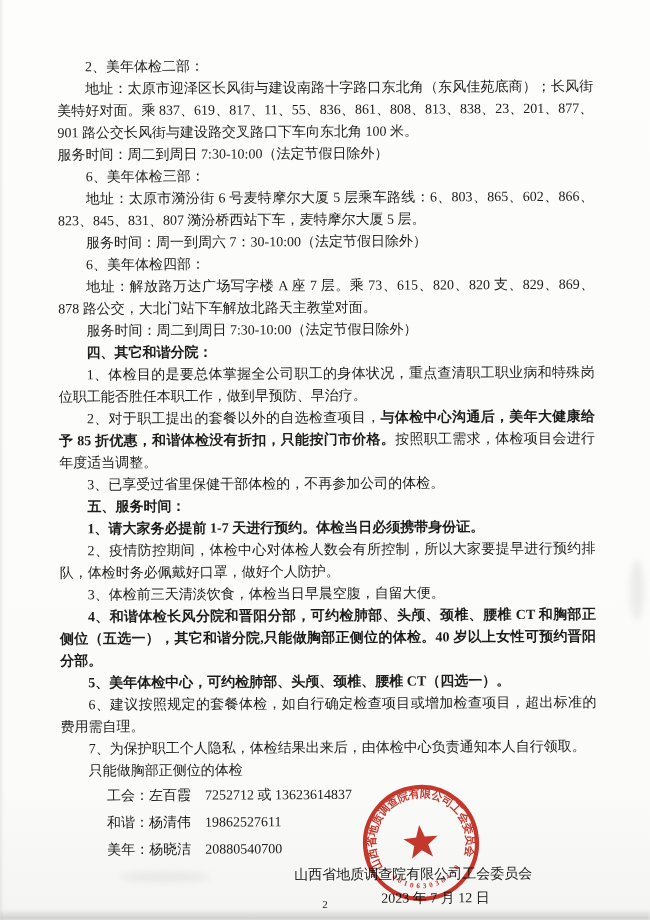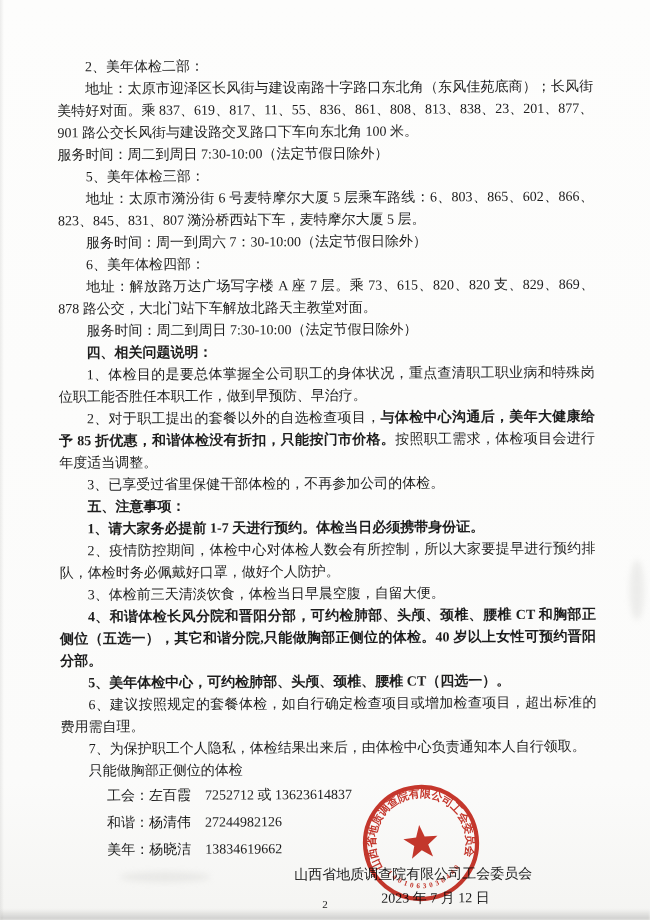--- a/index.html
+++ b/index.html
@@ -48,42 +48,42 @@
 </head>
 <body>
 
 <div class="screen">
   <div class="paper">
 
     <div class="content">
         <p class="para body indent"><span class="run">2、美年体检二部：</span></p>
         <p class="para body indent"><span class="run">地址：太原市迎泽区长风街与建设南路十字路口东北角（东风佳苑底商）；长风街美特好对面。乘 837、619、817、11、55、836、861、808、813、838、23、201、877、901 路公交长风街与建设路交叉路口下车向东北角 100 米。</span></p>
         <p class="para body"><span class="run">服务时间：周二到周日 7:30-10:00（法定节假日除外）</span></p>
-        <p class="para body indent"><span class="run">5、美年体检三部：</span></p>
+        <p class="para body indent"><span class="run">6、美年体检三部：</span></p>
         <p class="para body indent"><span class="run">地址：太原市漪汾街 6 号麦特摩尔大厦 5 层乘车路线：6、803、865、602、866、823、845、831、807 漪汾桥西站下车，麦特摩尔大厦 5 层。</span></p>
         <p class="para body indent"><span class="run">服务时间：周一到周六 7：30-10:00（法定节假日除外）</span></p>
         <p class="para body indent"><span class="run">6、美年体检四部：</span></p>
         <p class="para body indent"><span class="run">地址：解放路万达广场写字楼 A 座 7 层。乘 73、615、820、820 支、829、869、878 路公交，大北门站下车解放北路天主教堂对面。</span></p>
         <p class="para body indent"><span class="run">服务时间：周二到周日 7:30-10:00（法定节假日除外）</span></p>
-        <p class="para body indent"><span class="run bold">四、相关问题说明：</span></p>
+        <p class="para body indent"><span class="run bold">四、其它和谐分院：</span></p>
         <p class="para body indent"><span class="run">1、体检目的是要总体掌握全公司职工的身体状况，重点查清职工职业病和特殊岗位职工能否胜任本职工作，做到早预防、早治疗。</span></p>
         <p class="para body indent"><span class="run">2、对于职工提出的套餐以外的自选检查项目，</span><span class="run bold">与体检中心沟通后，美年大健康给予 85 折优惠，和谐体检没有折扣，只能按门市价格。</span><span class="run">按照职工需求，体检项目会进行年度适当调整。</span></p>
         <p class="para body indent"><span class="run">3、已享受过省里保健干部体检的，不再参加公司的体检。</span></p>
-        <p class="para body indent"><span class="run bold">五、注意事项：</span></p>
+        <p class="para body indent"><span class="run bold">五、服务时间：</span></p>
         <p class="para body indent"><span class="run bold">1、请大家务必提前 1-7 天进行预约。体检当日必须携带身份证。</span></p>
         <p class="para body indent"><span class="run">2、疫情防控期间，体检中心对体检人数会有所控制，所以大家要提早进行预约排队，体检时务必佩戴好口罩，做好个人防护。</span></p>
         <p class="para body indent"><span class="run">3、体检前三天清淡饮食，体检当日早晨空腹，自留大便。</span></p>
         <p class="para body indent"><span class="run bold">4、和谐体检长风分院和晋阳分部，可约检肺部、头颅、颈椎、腰椎 CT 和胸部正侧位（五选一），其它和谐分院,只能做胸部正侧位的体检。40 岁以上女性可预约晋阳分部。</span></p>
         <p class="para body indent"><span class="run bold">5、美年体检中心，可约检肺部、头颅、颈椎、腰椎 CT（四选一）。</span></p>
         <p class="para body indent"><span class="run">6、建议按照规定的套餐体检，如自行确定检查项目或增加检查项目，超出标准的费用需自理。</span></p>
         <p class="para body indent"><span class="run">7、为保护职工个人隐私，体检结果出来后，由体检中心负责通知本人自行领取。</span></p>
         <p class="para body indent"><span class="run">只能做胸部正侧位的体检</span></p>
         <p class="para contact"><span class="run">工会：左百霞　7252712 或 13623614837</span></p>
-        <p class="para contact"><span class="run">和谐：杨清伟　27244982126</span></p>
-        <p class="para contact"><span class="run">美年：杨晓洁　13834619662</span></p>
+        <p class="para contact"><span class="run">和谐：杨清伟　19862527611</span></p>
+        <p class="para contact"><span class="run">美年：杨晓洁　20880540700</span></p>
         <p class="para org"><span class="run">山西省地质调查院有限公司工会委员会</span></p>
         <p class="para date"><span class="run">2023 年 7 月 12 日</span></p>
       </div>
 
     <svg class="seal" viewBox="-64 -64 128 128" aria-hidden="true">
       <circle r="56" fill="none" stroke-width="4.2" stroke="#c5271b"></circle>
       <defs>
         <path id="arcTop" d="M -40.9 20.5 A 45.8 45.8 0 1 1 40.9 20.5" fill="none"></path>
         <path id="arcBot" d="M -38 24.7 A 45.3 45.3 0 0 0 38 24.7" fill="none"></path>
       </defs>

